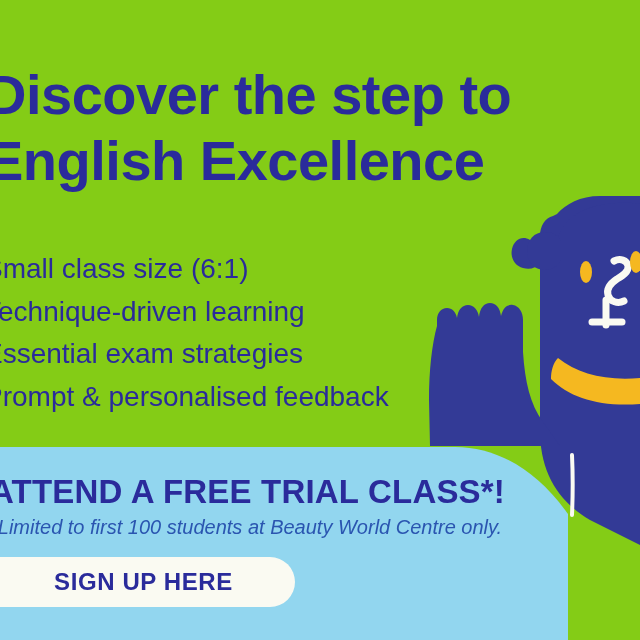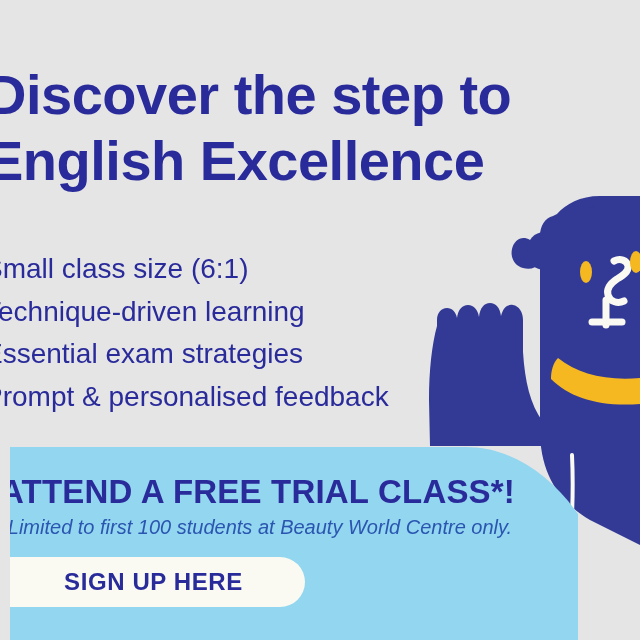--- a/index.html
+++ b/index.html
@@ -5,21 +5,21 @@
   html, body {
     margin: 0;
     padding: 0;
     background: #ffffff;
   }
   #ad {
     position: relative;
     width: 640px;
     height: 640px;
     overflow: hidden;
-    background: #e5e5e5;
+    background: #84cc16;
     font-family: "Liberation Sans", sans-serif;
     -webkit-font-smoothing: antialiased;
   }
 
   
   .mascot {
     position: absolute;
     left: 0; top: 0;
     width: 640px; height: 640px;
     pointer-events: none;
@@ -53,21 +53,21 @@
     font-size: 28px;
     font-weight: 400;
     line-height: 1.52;
     white-space: nowrap;
   }
   .bullets li { display: block; }
 
   
   .banner {
     position: absolute;
-    left: 10px;
+    left: 0;
     top: 447px;
     width: 568px;
     height: 193px;
     overflow: hidden;
   }
   .banner-bg {
     position: absolute;
     left: 0; top: 0;
     width: 640px; height: 193px;
   }

